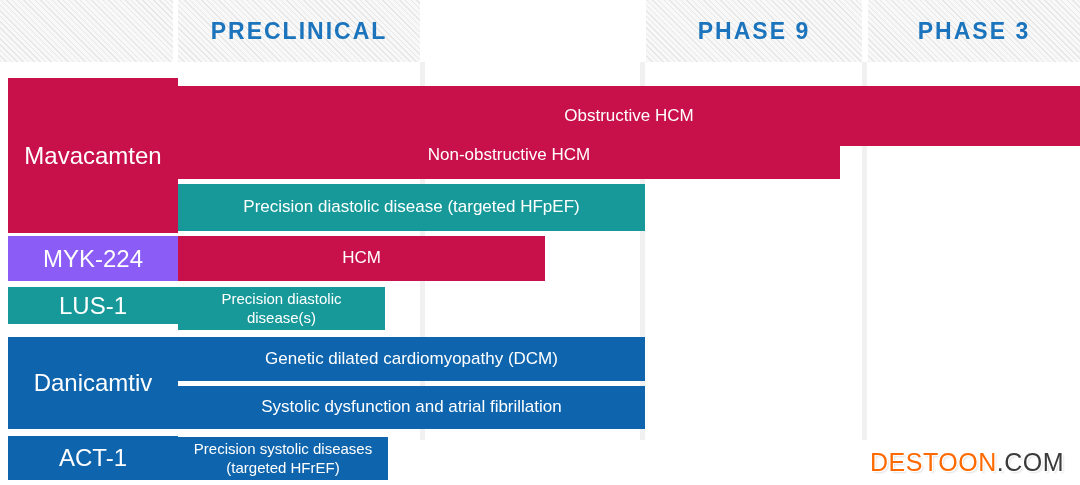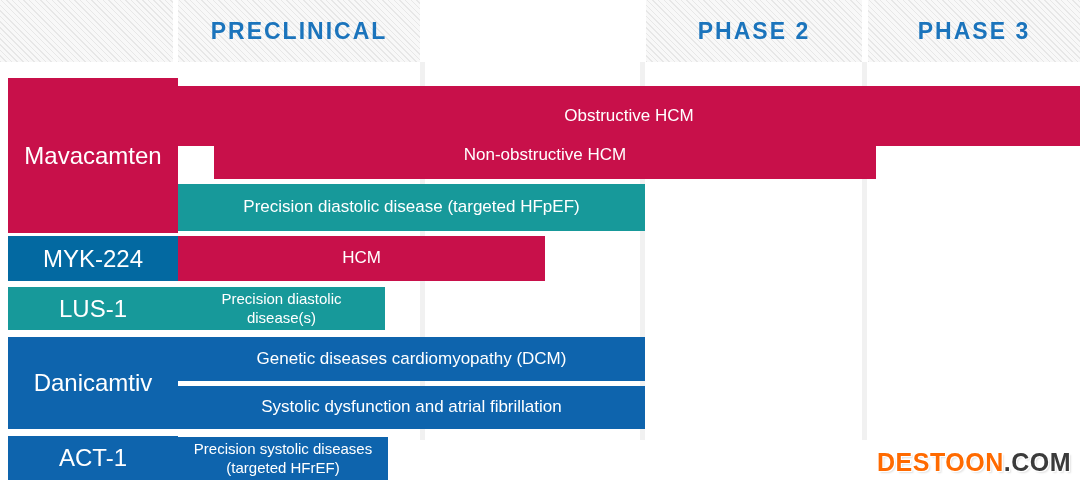--- a/index.html
+++ b/index.html
@@ -62,72 +62,72 @@
     line-height: 1.2;
     padding: 0 8px;
   }
   .bar.narrow span {
     font-size: 15px;
     line-height: 1.25;
   }
   .watermark {
     position: absolute;
     top: 448px;
-    right: 9px;
+    right: 16px;
     font-size: 25px;
-    font-weight: bold;
+    font-weight: normal;
     letter-spacing: 0.5px;
     white-space: nowrap;
     z-index: 3;
     text-shadow: -1px -1px 0 #fff, 1px -1px 0 #fff, -1px 1px 0 #fff, 1px 1px 0 #fff, 2px 2px 2px rgba(0,0,0,0.12);
     text-align: right;
   }
 </style>
 </head>
 <body>
 
 <div class="stage">
 
   <div class="hcell" style="left:0; width:173px"></div>
   <div class="hcell" style="left:178px; width:242px">
     <span style="color: rgb(27, 116, 188);">PRECLINICAL</span>
   </div>
   <div class="hcell" style="left:646px; width:216px">
-    <span style="color: rgb(27, 116, 188);">PHASE 2</span>
+    <span style="color: rgb(27, 116, 188);">PHASE 9</span>
   </div>
   <div class="hcell" style="left:868px; width:212px">
     <span style="color: rgb(27, 116, 188);">PHASE 3</span>
   </div>
 
   <div class="vdiv" style="left:420px"></div>
   <div class="vdiv" style="left:640px"></div>
   <div class="vdiv" style="left:862px"></div>
 
   <div>
       <div class="program-label" style="top: 78px; height: 155px; background: rgb(200, 16, 74);">Mavacamten</div>
       <div class="bar" style="top: 78px; height: 60px; left: 178px; width: 902px; background: rgb(200, 16, 74); margin-top: 8px;">
         <span>Obstructive HCM</span>
       </div>
-      <div class="bar" style="top: 132px; height: 47px; left: 178px; width: 662px; background: rgb(200, 16, 74); margin-left: 36px;">
+      <div class="bar" style="top: 132px; height: 47px; left: 178px; width: 662px; background: rgb(200, 16, 74);">
         <span>Non-obstructive HCM</span>
       </div>
       <div class="bar" style="top: 184px; height: 47px; left: 178px; width: 467px; background: rgb(23, 153, 154);">
         <span>Precision diastolic disease (targeted HFpEF)</span>
       </div>
-      <div class="program-label" style="top: 236px; height: 45px; background: #0369a1;">MYK-224</div>
+      <div class="program-label" style="top: 236px; height: 45px; background: #8b5cf6;">MYK-224</div>
       <div class="bar" style="top: 236px; height: 45px; left: 178px; width: 367px; background: rgb(200, 16, 74);">
         <span>HCM</span>
       </div>
-      <div class="program-label" style="top: 287px; height: 43px; background: rgb(23, 153, 154);">LUS-1</div>
+      <div class="program-label" style="top: 287px; height: 37px; background: rgb(23, 153, 154);">LUS-1</div>
       <div class="bar narrow" style="top: 287px; height: 43px; left: 178px; width: 207px; background: rgb(23, 153, 154);">
         <span>Precision diastolic disease(s)</span>
       </div>
       <div class="program-label" style="top: 337px; height: 92px; background: rgb(14, 100, 173);">Danicamtiv</div>
       <div class="bar" style="top: 337px; height: 44px; left: 178px; width: 467px; background: rgb(14, 100, 173);">
-        <span>Genetic diseases cardiomyopathy (DCM)</span>
+        <span>Genetic dilated cardiomyopathy (DCM)</span>
       </div>
       <div class="bar" style="top: 386px; height: 43px; left: 178px; width: 467px; background: rgb(14, 100, 173);">
         <span>Systolic dysfunction and atrial fibrillation</span>
       </div>
       <div class="program-label" style="top: 436px; height: 44px; background: rgb(14, 100, 173);">ACT-1</div>
       <div class="bar narrow" style="top: 437px; height: 43px; left: 178px; width: 210px; background: rgb(14, 100, 173);">
         <span>Precision systolic diseases (targeted HFrEF)</span>
       </div>
     </div>
 

